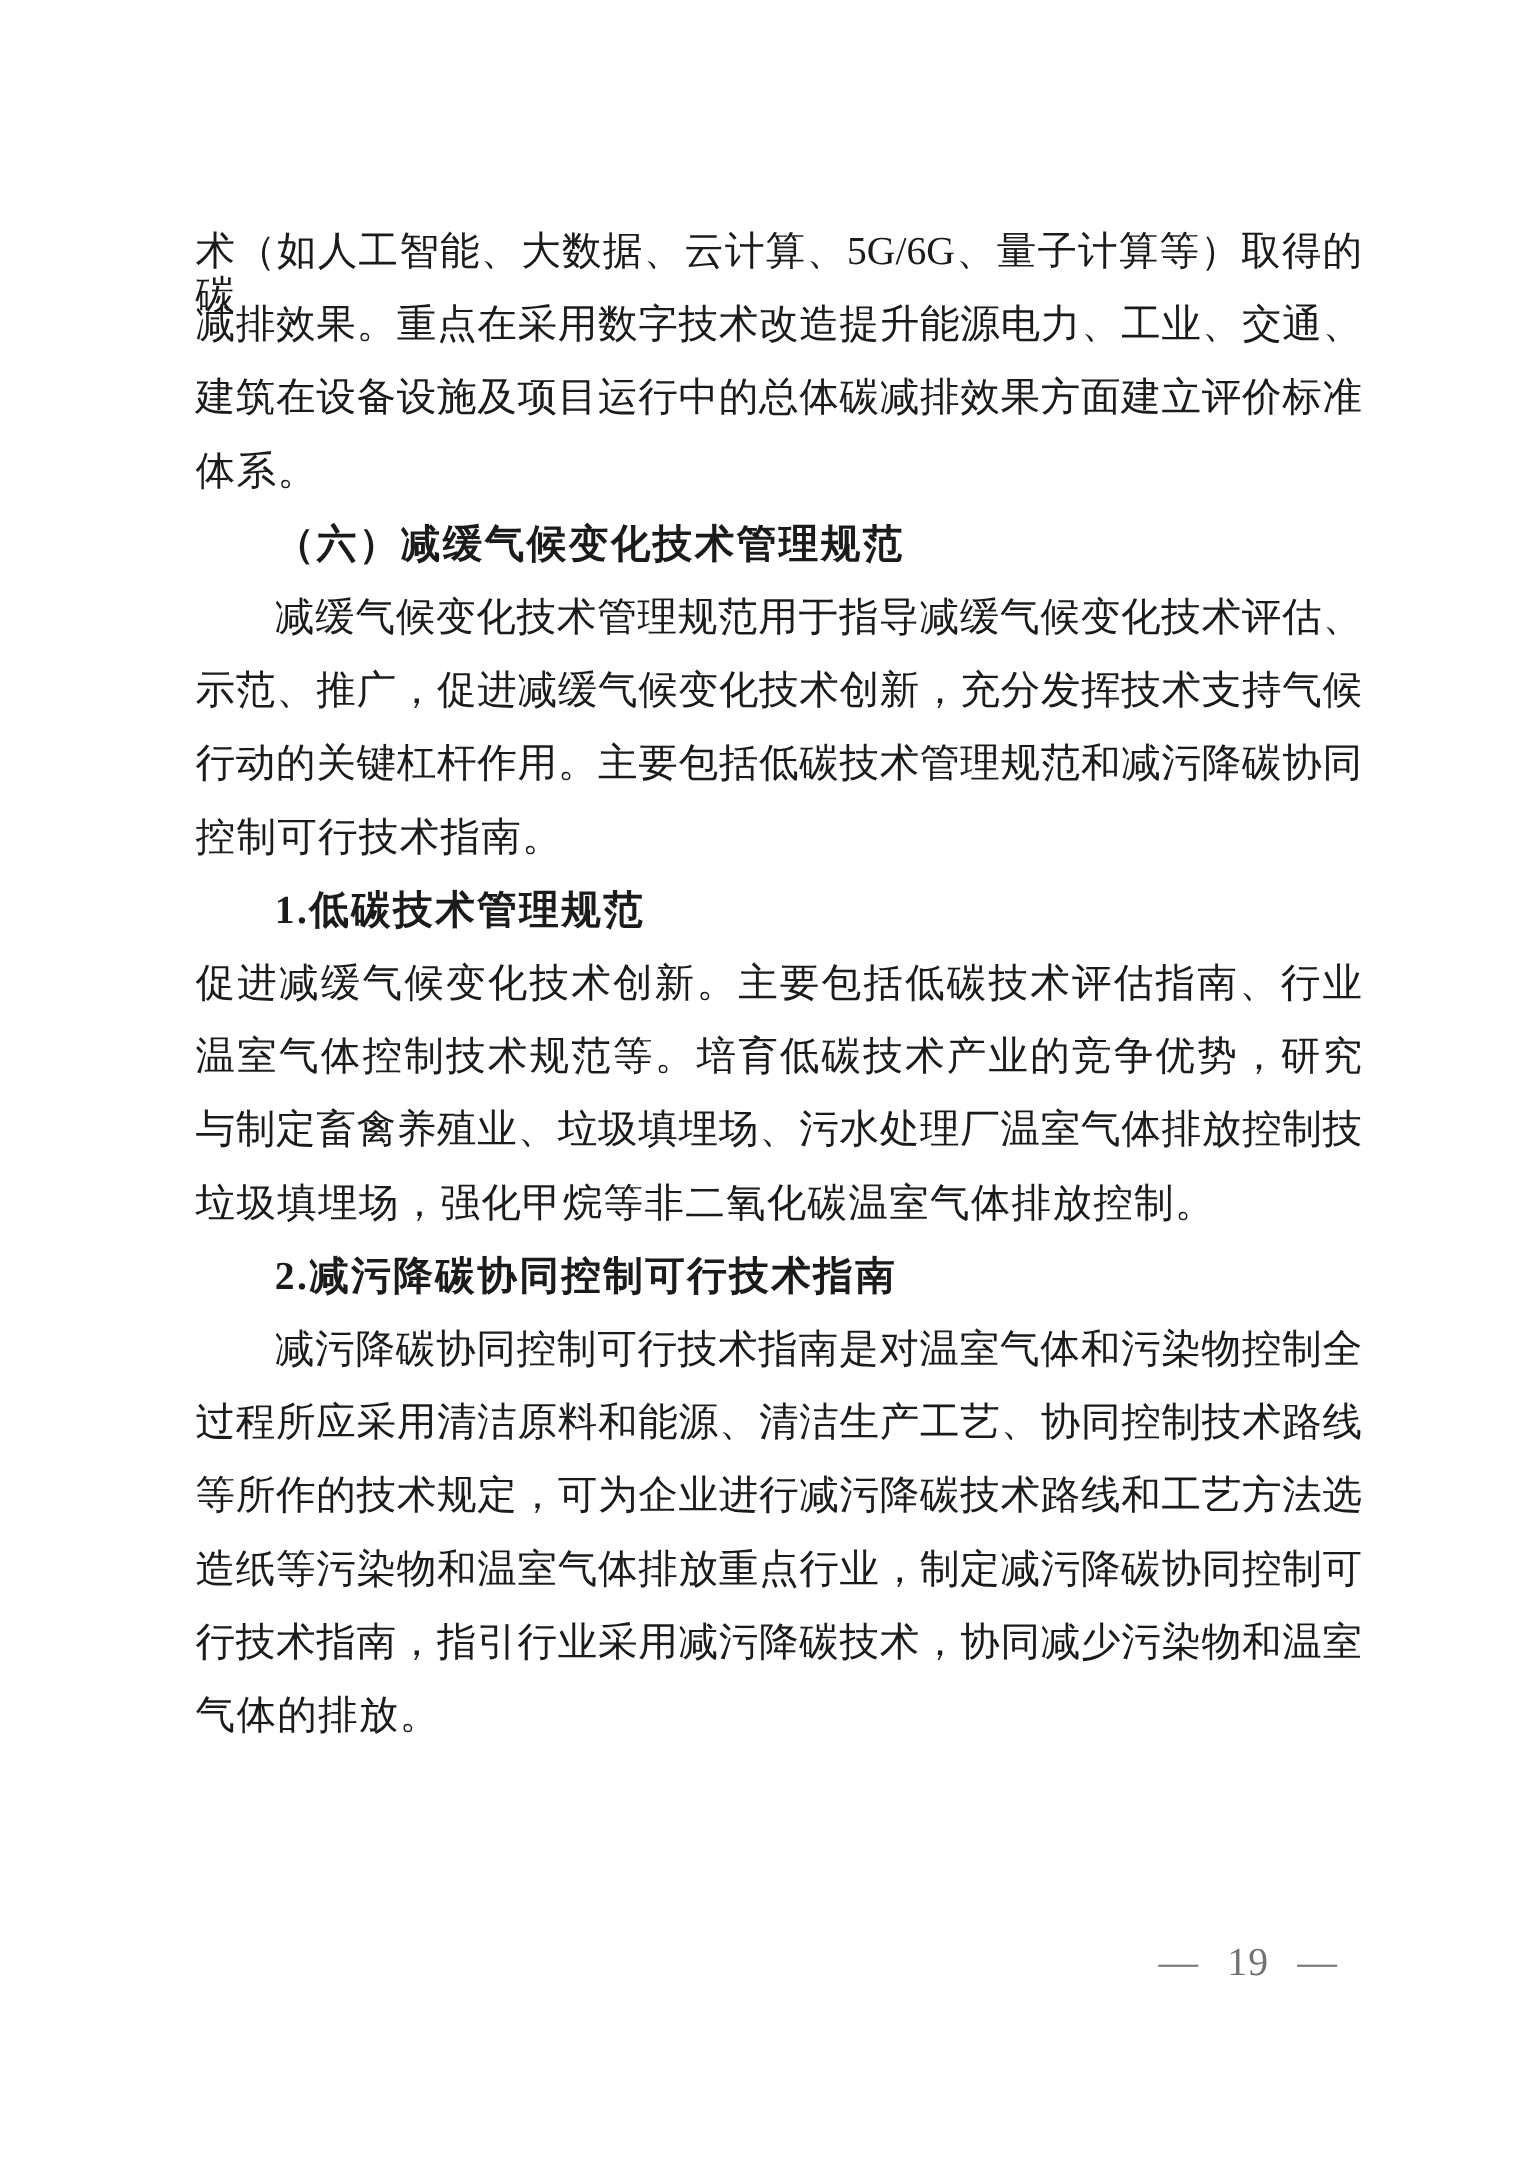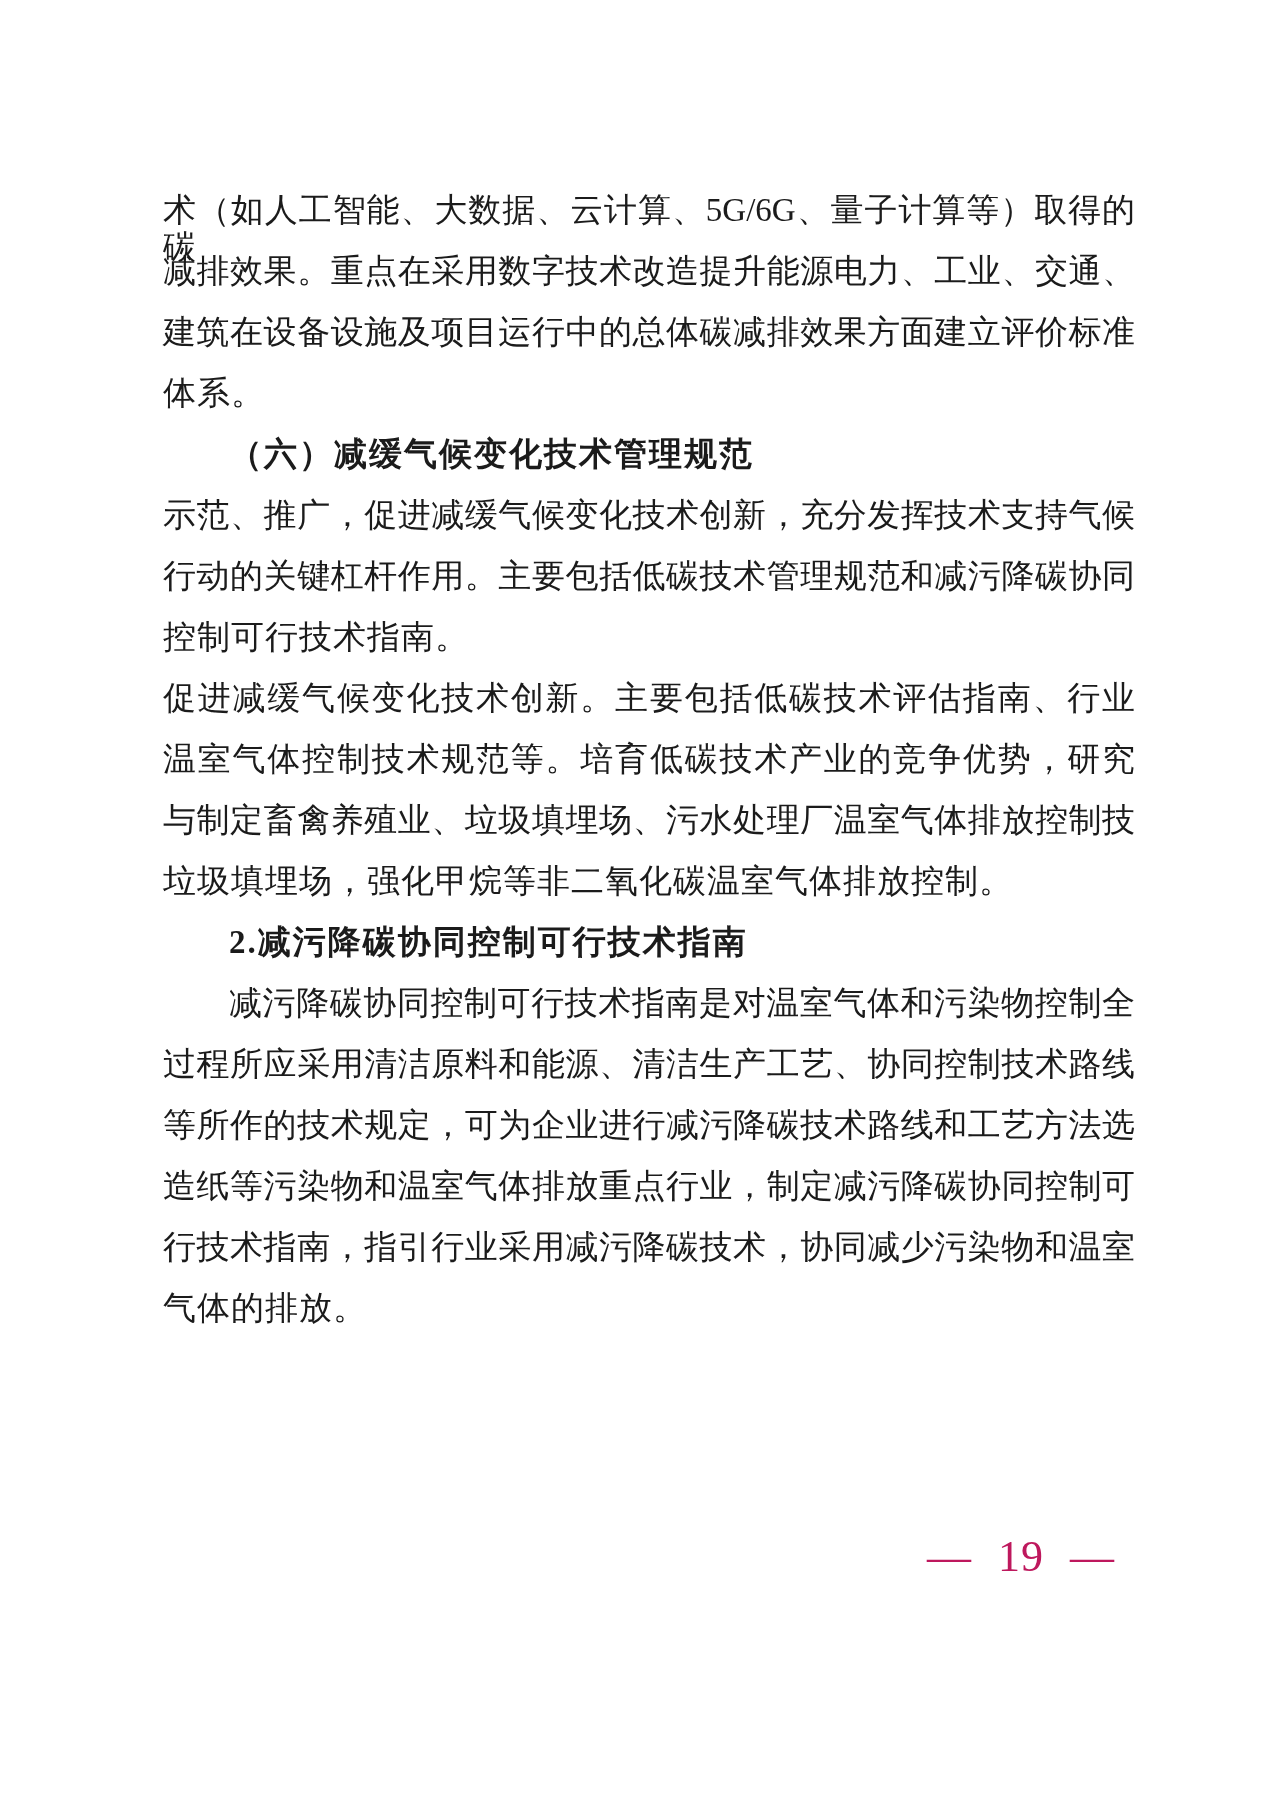--- a/index.html
+++ b/index.html
@@ -38,43 +38,45 @@
   .line.indent {
     text-indent: 66px;
   }
   .line.heading {
     font-weight: bold;
     text-indent: 66px;
     letter-spacing: 2px;
   }
   .page-number {
     position: absolute;
-    top: 1526px;
+    top: 1606px;
     right: 165px;
     height: 61px;
     line-height: 61px;
-    font-size: 44px;
-    color: #be185d;
+    font-size: 33px;
+    color: #737373;
     word-spacing: 14px;
     letter-spacing: 1px;
   }
 </style>
 </head>
 <body>
 
 <div class="page">
   <div class="text-block">
     <div class="line justify">术（如人工智能、大数据、云计算、5G/6G、量子计算等）取得的碳</div>
     <div class="line justify">减排效果。重点在采用数字技术改造提升能源电力、工业、交通、</div>
     <div class="line justify">建筑在设备设施及项目运行中的总体碳减排效果方面建立评价标准</div>
     <div class="line">体系。</div>
     <div class="line heading">（六）减缓气候变化技术管理规范</div>
+    <div class="line justify indent">减缓气候变化技术管理规范用于指导减缓气候变化技术评估、</div>
     <div class="line justify">示范、推广，促进减缓气候变化技术创新，充分发挥技术支持气候</div>
     <div class="line justify">行动的关键杠杆作用。主要包括低碳技术管理规范和减污降碳协同</div>
     <div class="line">控制可行技术指南。</div>
+    <div class="line heading">1.低碳技术管理规范</div>
     <div class="line justify">促进减缓气候变化技术创新。主要包括低碳技术评估指南、行业</div>
     <div class="line justify">温室气体控制技术规范等。培育低碳技术产业的竞争优势，研究</div>
     <div class="line justify">与制定畜禽养殖业、垃圾填埋场、污水处理厂温室气体排放控制技</div>
     <div class="line">垃圾填埋场，强化甲烷等非二氧化碳温室气体排放控制。</div>
     <div class="line heading">2.减污降碳协同控制可行技术指南</div>
     <div class="line justify indent">减污降碳协同控制可行技术指南是对温室气体和污染物控制全</div>
     <div class="line justify">过程所应采用清洁原料和能源、清洁生产工艺、协同控制技术路线</div>
     <div class="line justify">等所作的技术规定，可为企业进行减污降碳技术路线和工艺方法选</div>
     <div class="line justify">造纸等污染物和温室气体排放重点行业，制定减污降碳协同控制可</div>
     <div class="line justify">行技术指南，指引行业采用减污降碳技术，协同减少污染物和温室</div>

